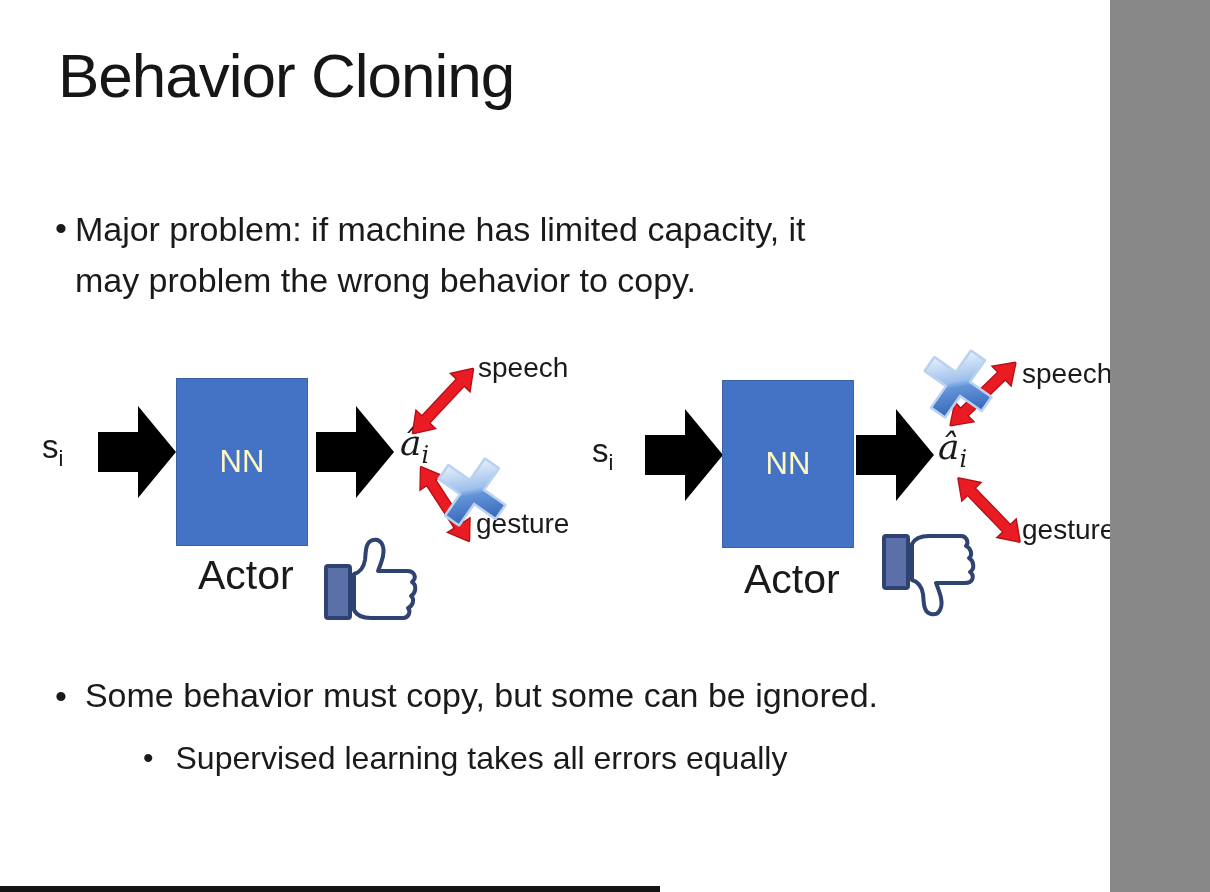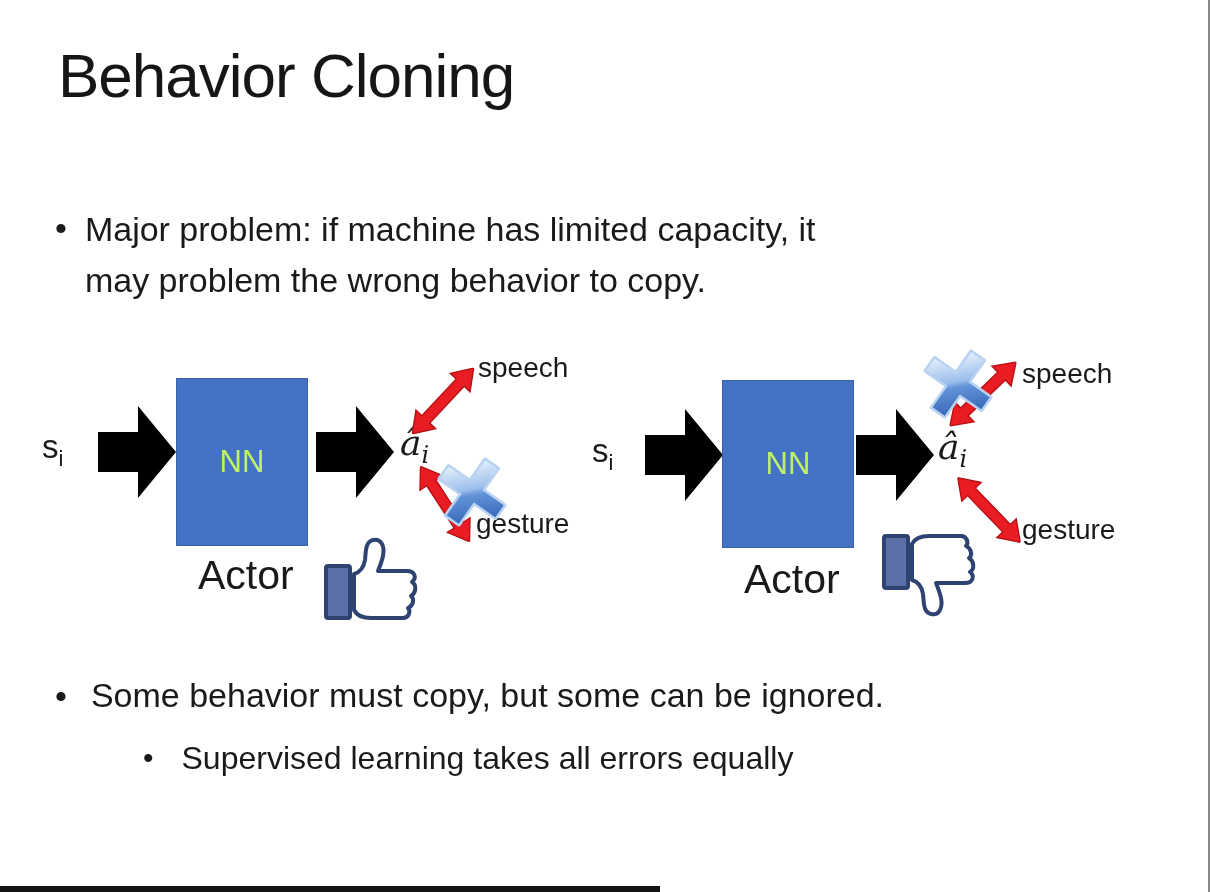--- a/index.html
+++ b/index.html
@@ -1,38 +1,38 @@
 <!DOCTYPE html>
 <html><head>
 <meta charset="utf-8">
 <style>
   html,body{margin:0;padding:0;background:#888;}
   .slide{
-    position:relative; width:1208px; height:892px; background:#ffffff;
+    position:relative; width:1110px; height:892px; background:#ffffff;
     font-family:"Liberation Sans", sans-serif; color:#1a1a1a; overflow:hidden;
   }
   .abs{position:absolute;}
   .nowrap{white-space:nowrap;}
 
   .title{left:58px; top:40px; font-size:62px; font-weight:500; letter-spacing:-1px; color:#161616;}
 
   .bullet-row{display:flex; align-items:flex-start;}
   .marker{font-size:34px; line-height:1.45;}
   .b1{left:55px; top:204px; font-size:34px; line-height:1.5;}
-  .b1 .text{margin-left:18px;}
+  .b1 .text{margin-left:8px;}
   .b2{left:55px; top:672px; font-size:34px; line-height:1.4;}
-  .b2 .text{margin-left:24px;}
+  .b2 .text{margin-left:18px;}
   .b3{left:143px; top:736px; font-size:32px; line-height:1.4;}
-  .b3 .text{margin-left:28px;}
+  .b3 .text{margin-left:22px;}
 
   
   .nn-box{
     width:130px; height:166px; background:#4472c4; border:1px solid #3a62a8;
     display:flex; align-items:center; justify-content:center;
-    color:#bef264; font-size:31px;
+    color:#fef9c3; font-size:31px;
   }
   .state-label{font-size:33px;}
   .state-label sub{font-size:22px;}
   .actor-label{font-size:41px;}
   .action-label{font-family:"DejaVu Serif", serif; font-style:italic; font-size:36px;}
   .action-label sub{font-size:24px; font-style:italic;}
   .io-label{font-size:28px;}
 
   .block-arrow{width:78px; height:96px;}
   .dbl-arrow{height:32px;}

